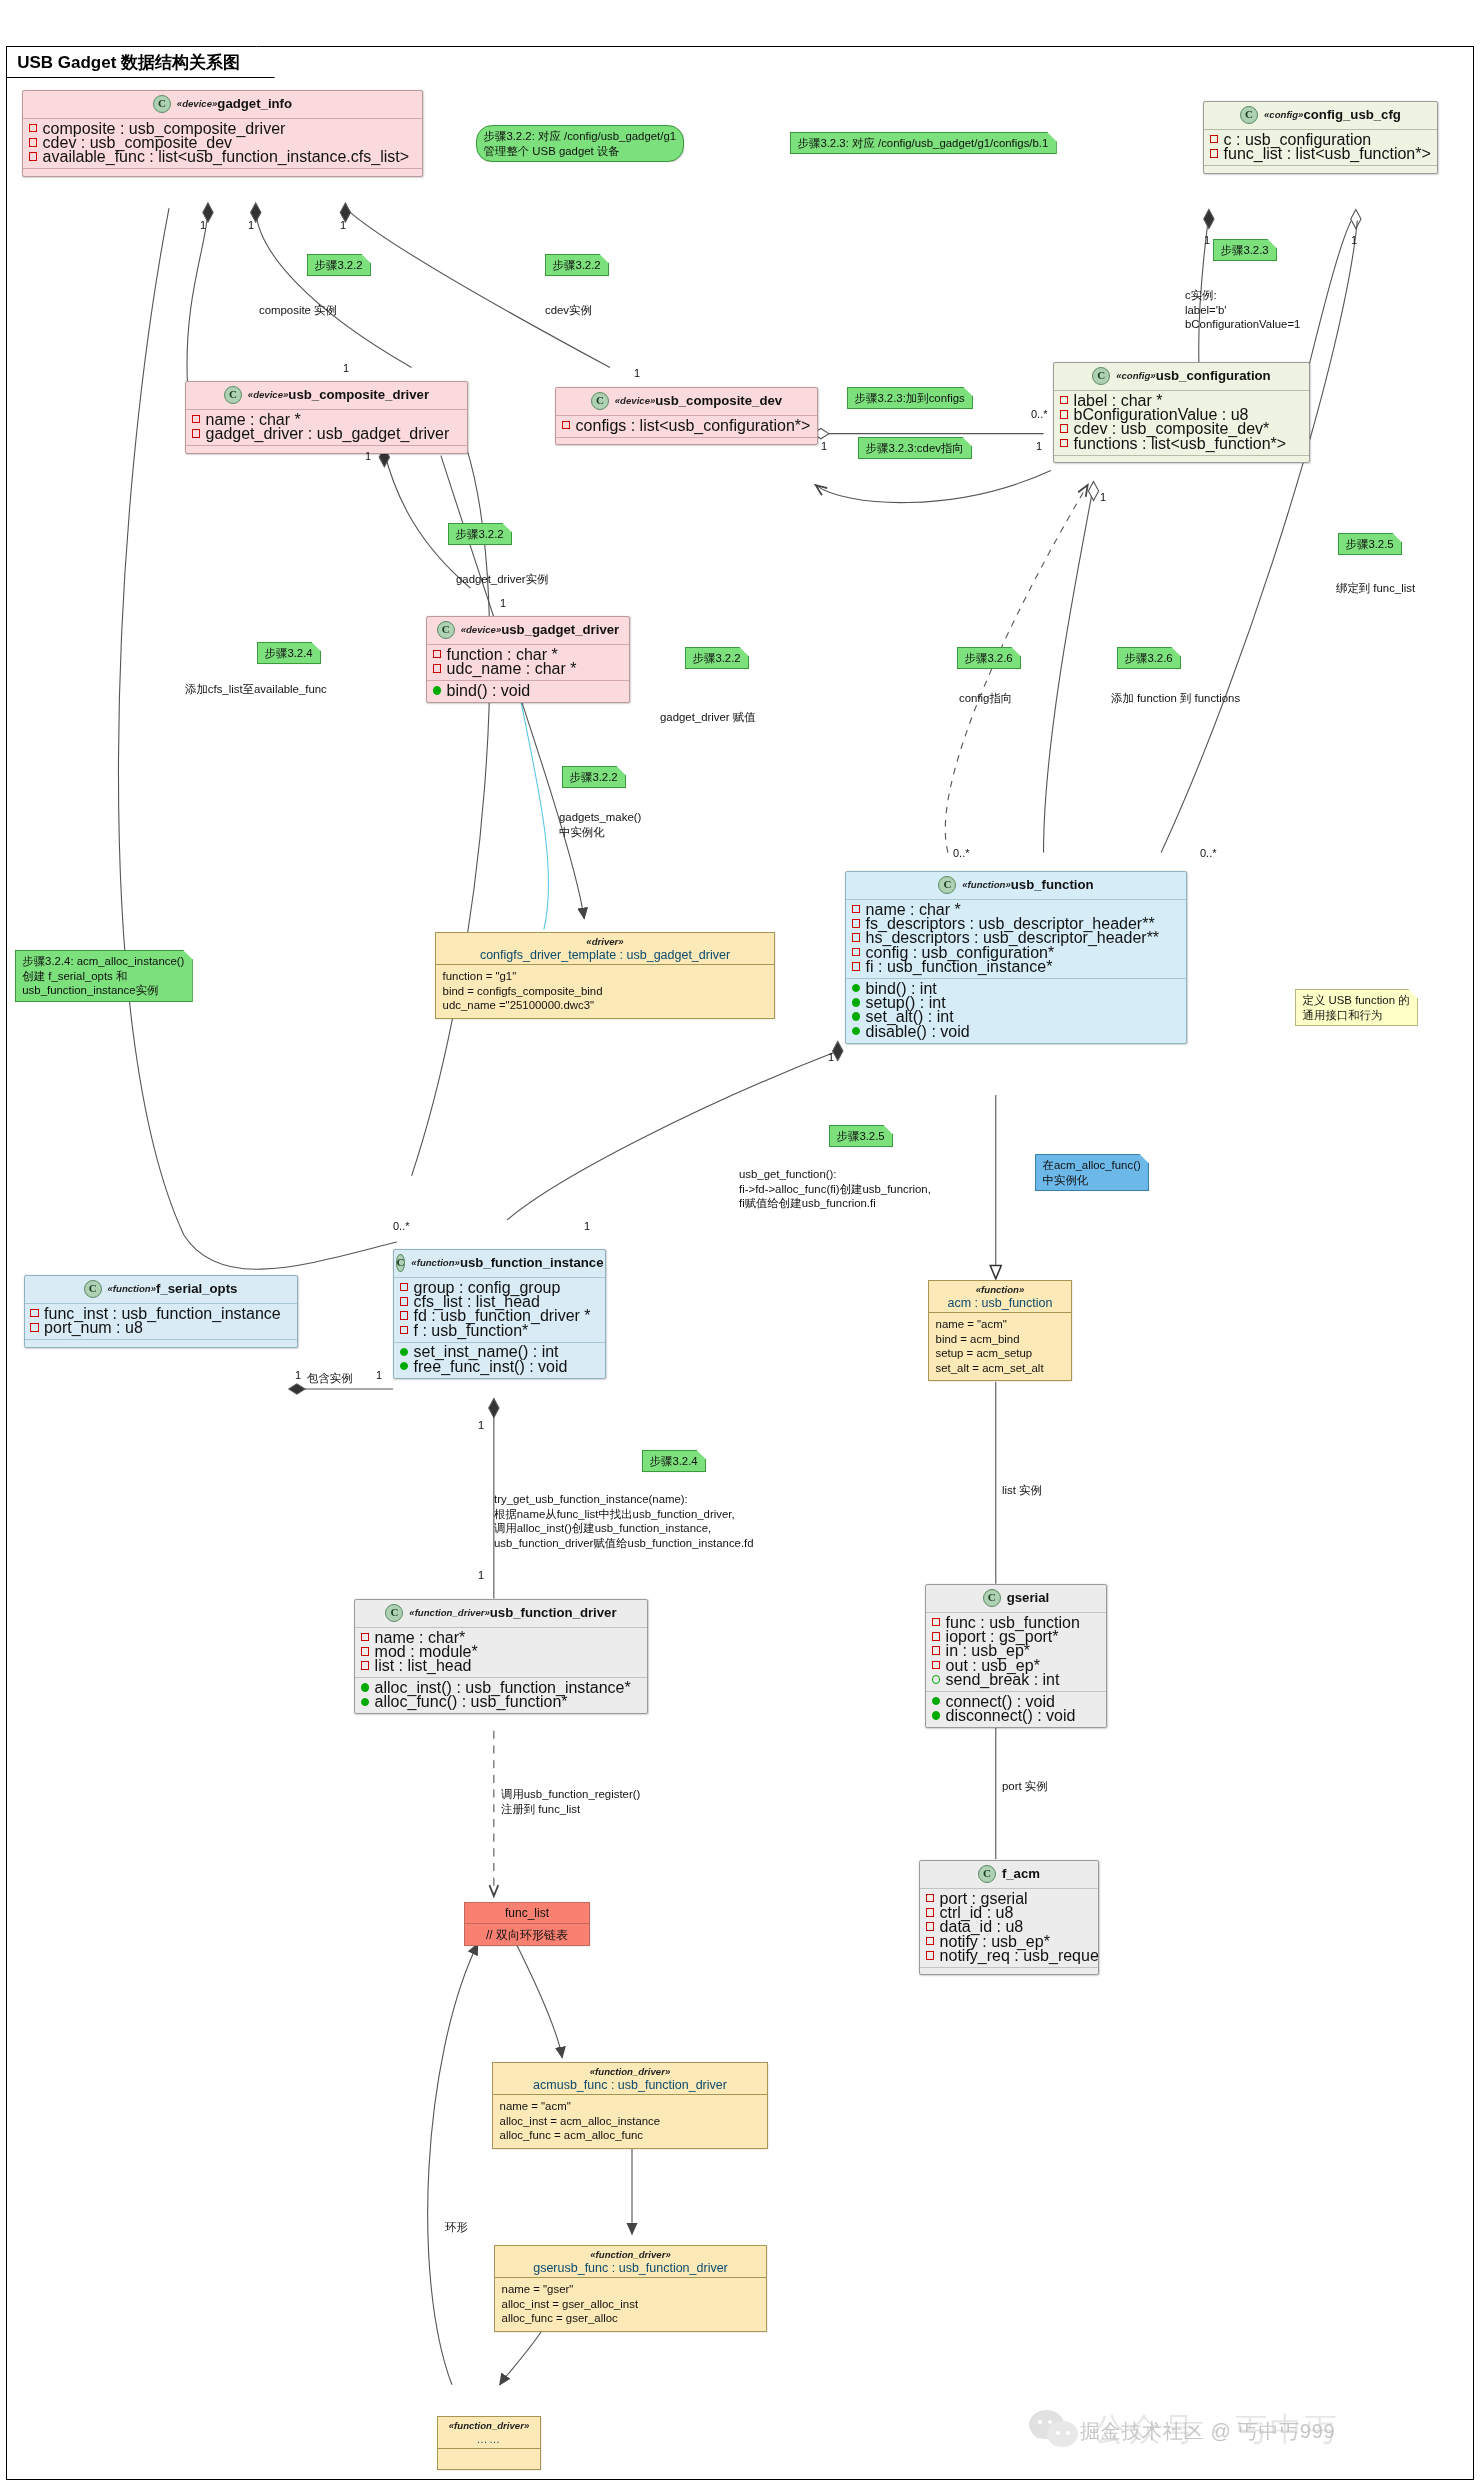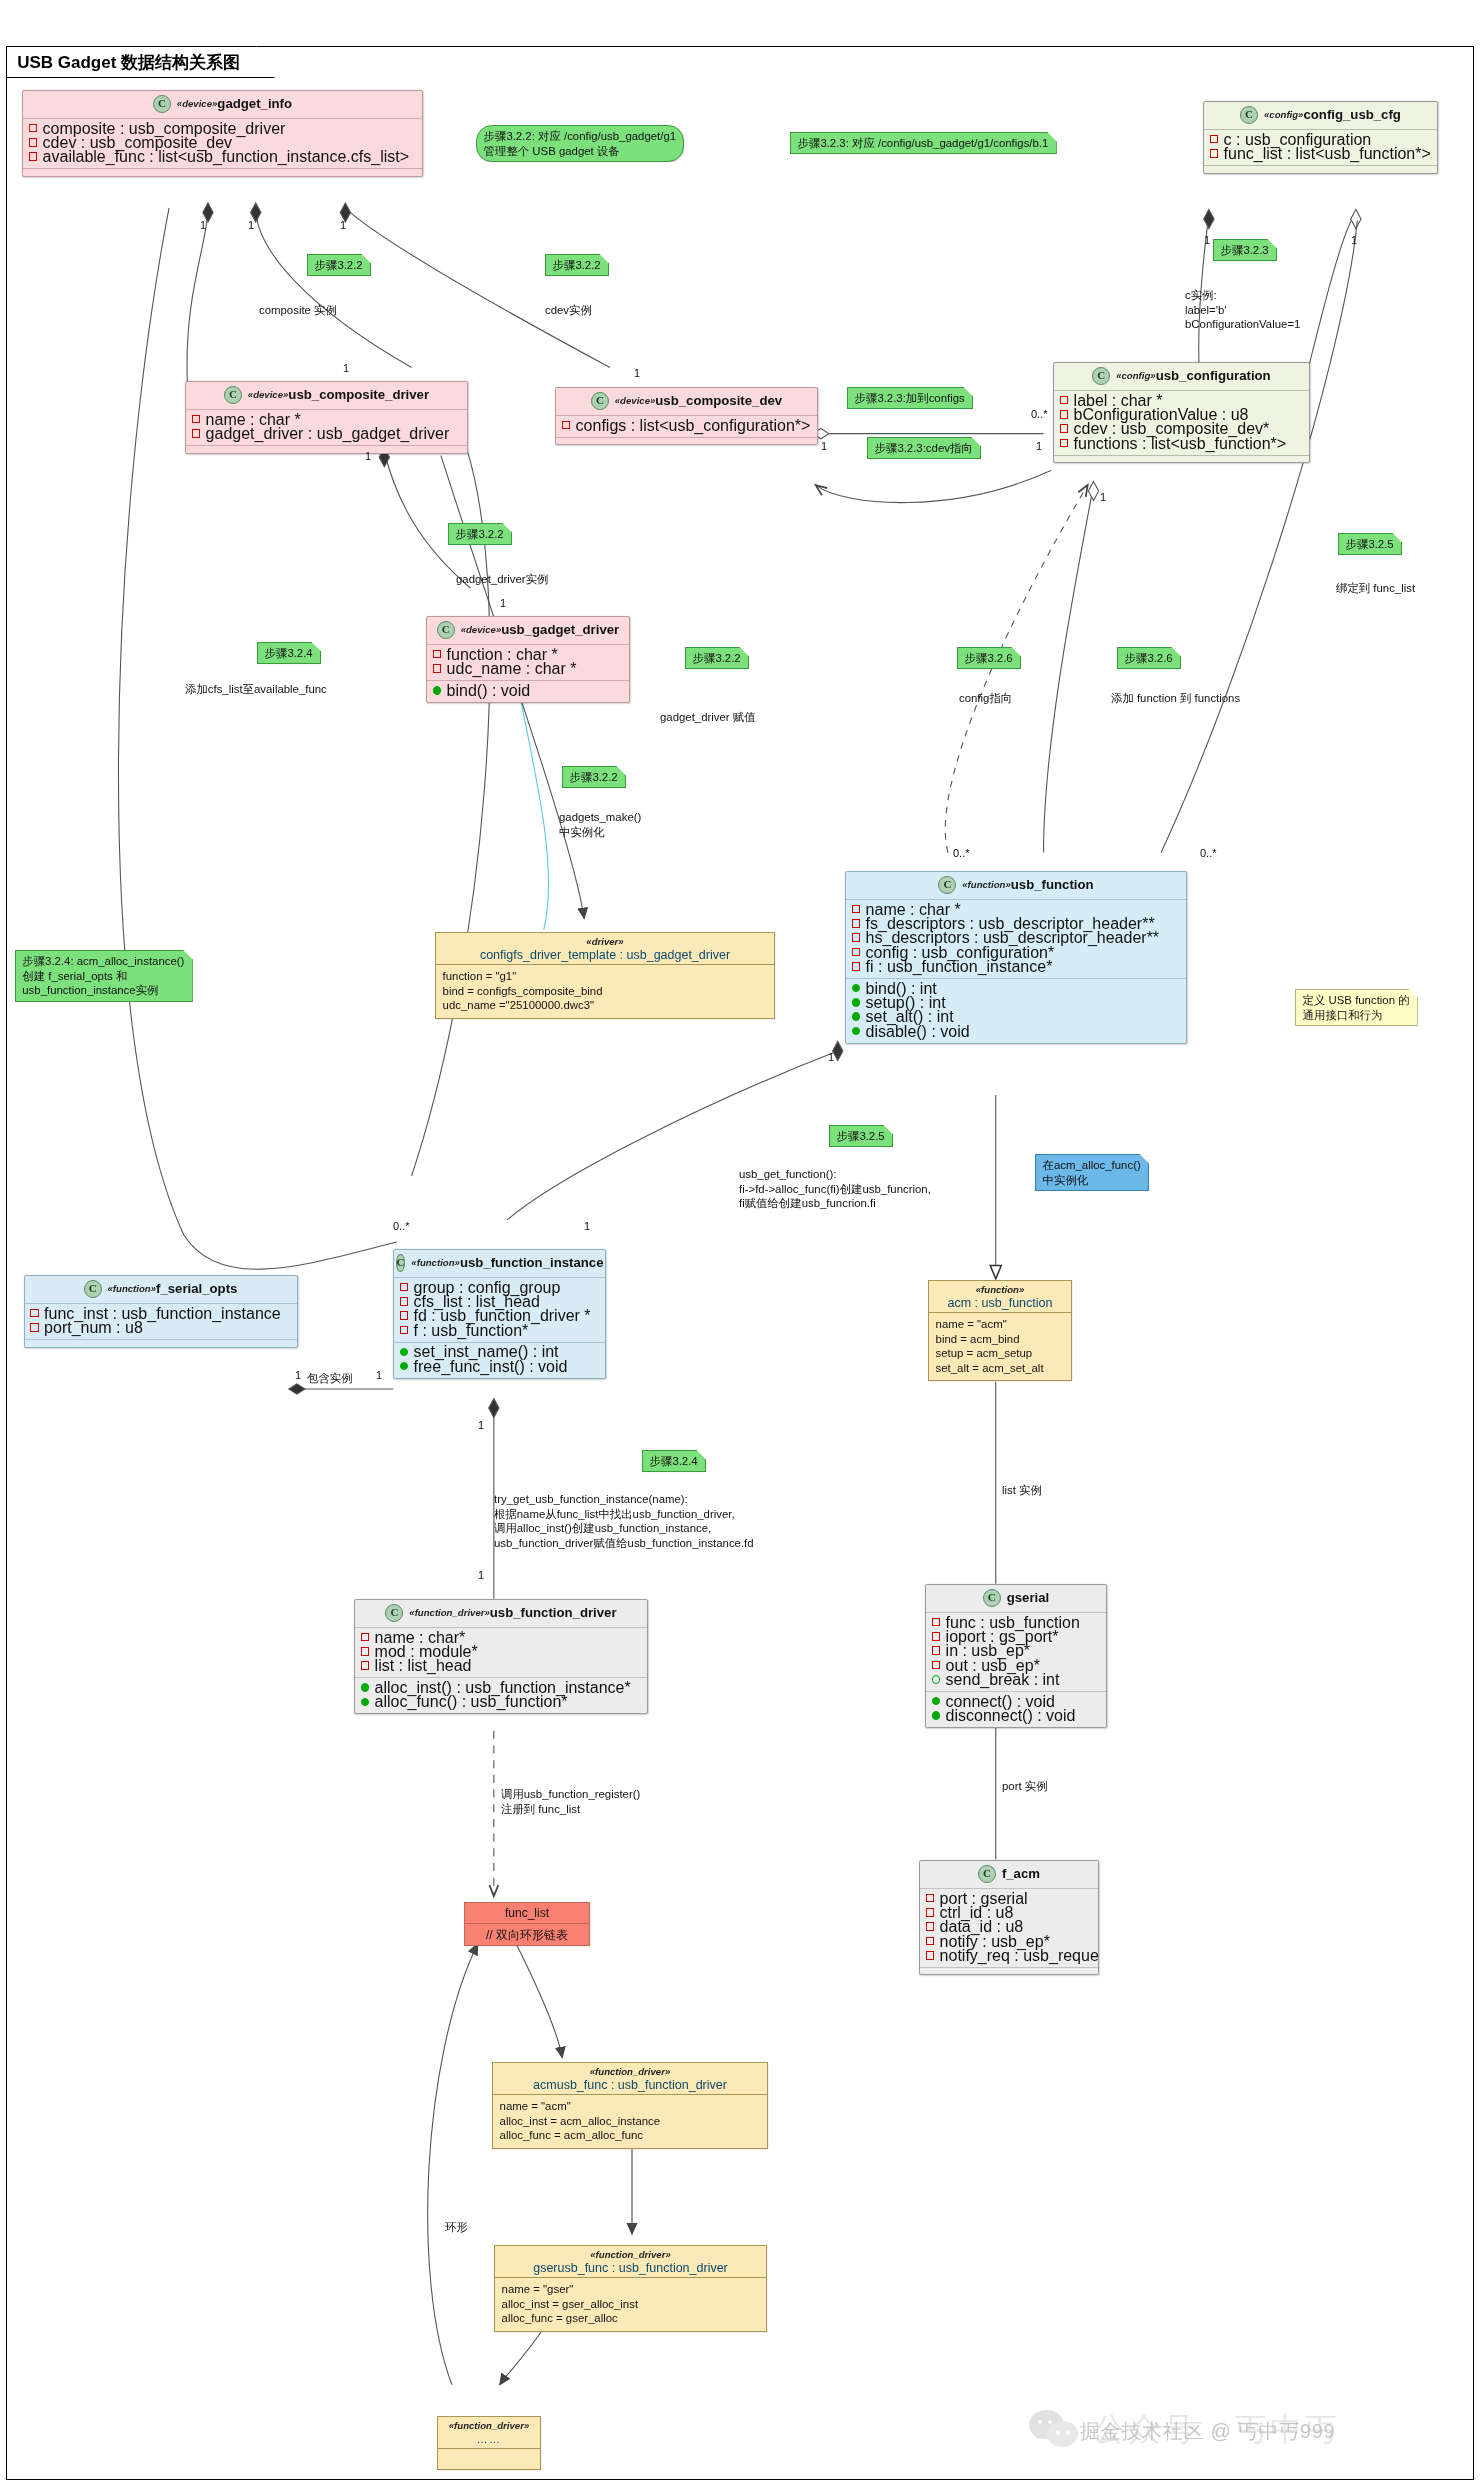--- a/index.html
+++ b/index.html
@@ -643,21 +643,21 @@
     <div class="t">// 双向环形链表</div>
   </div>
 
   <div class="note n-green" style="left:476px;top:125px;border-radius:16px;">步骤3.2.2: 对应 /config/usb_gadget/g1
 管理整个 USB gadget 设备</div>
   <div class="note n-green" style="left:790px;top:132px;">步骤3.2.3: 对应 /config/usb_gadget/g1/configs/b.1</div>
   <div class="note n-green" style="left:307px;top:254px;">步骤3.2.2</div>
   <div class="note n-green" style="left:545px;top:254px;">步骤3.2.2</div>
   <div class="note n-green" style="left:1213px;top:239px;">步骤3.2.3</div>
   <div class="note n-green" style="left:847px;top:387px;">步骤3.2.3:加到configs</div>
-  <div class="note n-green" style="left:858px;top:437px;margin-left:9px;">步骤3.2.3:cdev指向</div>
+  <div class="note n-green" style="left:858px;top:437px;">步骤3.2.3:cdev指向</div>
   <div class="note n-green" style="left:1338px;top:533px;">步骤3.2.5</div>
   <div class="note n-green" style="left:448px;top:523px;">步骤3.2.2</div>
   <div class="note n-green" style="left:257px;top:642px;">步骤3.2.4</div>
   <div class="note n-green" style="left:685px;top:647px;">步骤3.2.2</div>
   <div class="note n-green" style="left:957px;top:647px;">步骤3.2.6</div>
   <div class="note n-green" style="left:1117px;top:647px;">步骤3.2.6</div>
   <div class="note n-green" style="left:562px;top:766px;">步骤3.2.2</div>
   <div class="note n-green" style="left:829px;top:1125px;">步骤3.2.5</div>
   <div class="note n-green" style="left:14.7px;top:950px;">步骤3.2.4: acm_alloc_instance()
 创建 f_serial_opts 和

